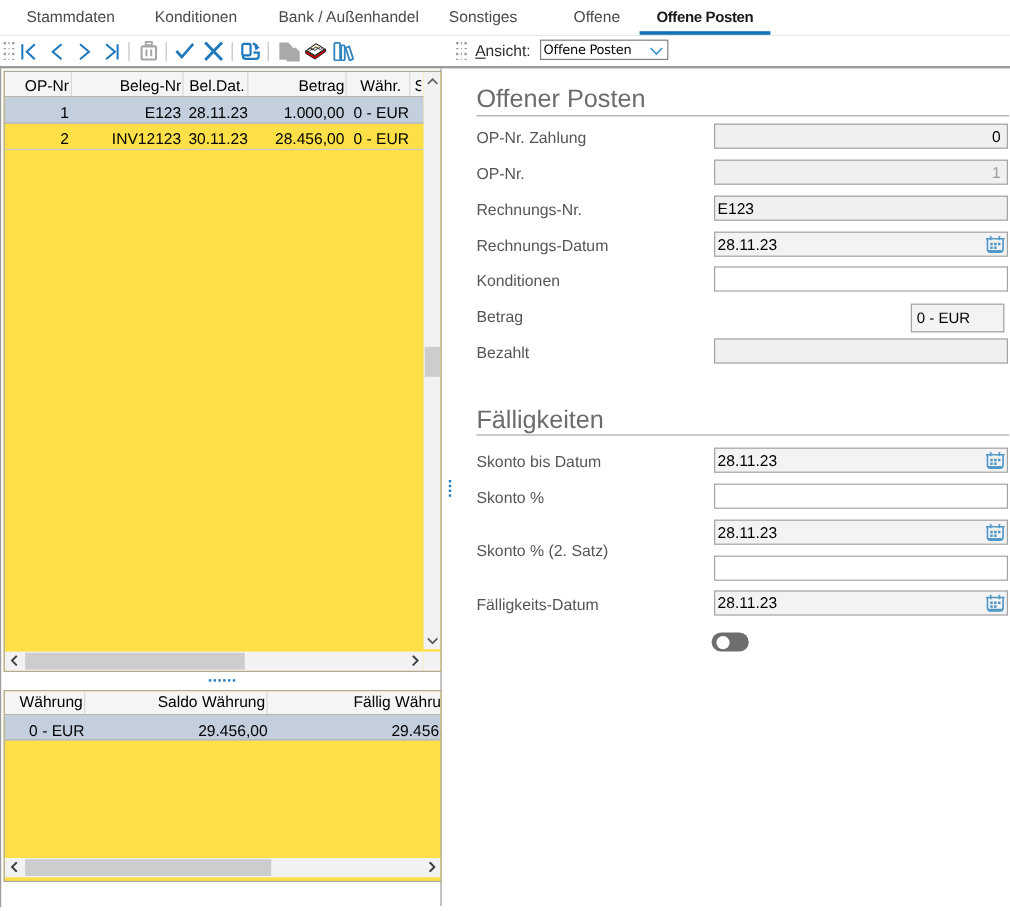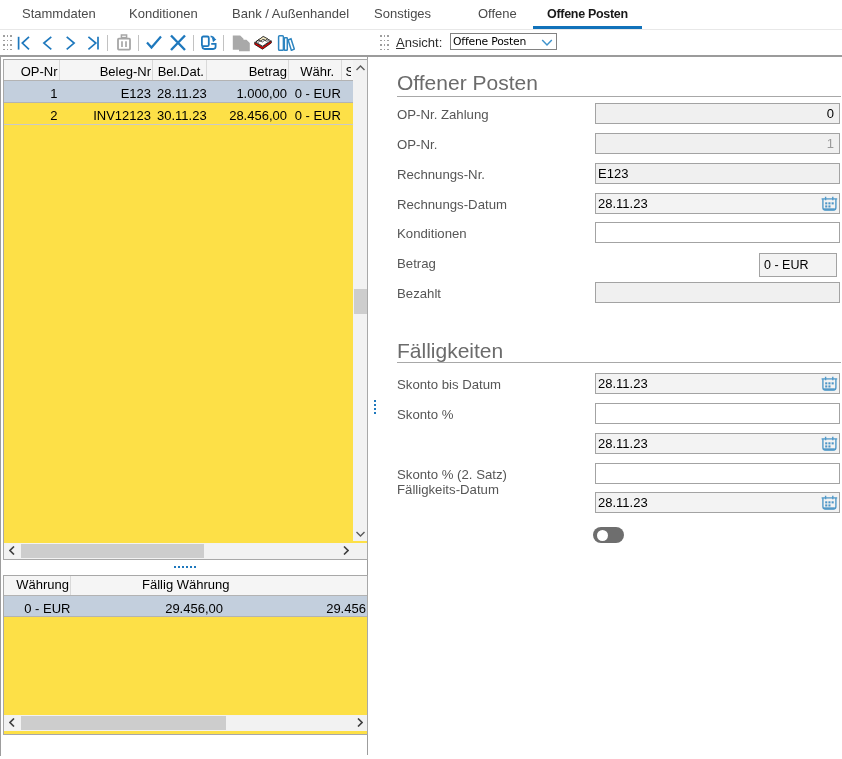--- a/index.html
+++ b/index.html
@@ -281,20 +281,21 @@
   <div class="dots-v">
       <i></i>
       <i></i>
       <i></i>
       <i></i>
     </div>
 
   <div class="tbl tbl2">
     <div class="trow thead" style="width:363px">
       <div class="tcell r" style="width:66.5px;padding-right:0.5px">Währung</div>
+      <div class="tcell r" style="width:152.5px;padding-right:1px">Saldo Währung</div>
       <div class="tcell r" style="width:162px;padding-right:3px;border-right:none">Fällig Währung</div>
     </div>
     <div class="trow drow sel" style="width:363px">
       <div class="tcell r" style="width:66.5px;padding-right:0px">0 - EUR</div>
       <div class="tcell r" style="width:152.5px;padding-right:0px">29.456,00</div>
       <div class="tcell r" style="width:162px;padding-right:1px">29.456,00</div>
     </div>
     <div class="hscroll" style="width:363px;bottom:3px">
       <span class="sb-arrow" style="left:0;top:0">
           <svg width="6" height="9" viewBox="0 0 6 9">
@@ -387,24 +388,24 @@
             <g fill="#4e96c6">
               <rect x="4.2" y="6.3" width="2.1" height="2.1"></rect>
               <rect x="7.4" y="6.3" width="2.1" height="2.1"></rect>
               <rect x="10.6" y="6.3" width="2.1" height="2.1"></rect>
               <rect x="4.2" y="9.4" width="2.1" height="2.1"></rect>
               <rect x="7.4" y="9.4" width="2.1" height="2.1"></rect>
             </g>
           </svg></span>
     </div>
 
-    <div class="f-label" style="top:411px">Skonto % (2. Satz)</div>
+    <div class="f-label" style="top:395px">Skonto % (2. Satz)</div>
     <div class="f-input" style="top:407px"></div>
 
-    <div class="f-label" style="top:426px">Fälligkeits-Datum</div>
+    <div class="f-label" style="top:440px">Fälligkeits-Datum</div>
     <div class="f-input datebg" style="top:436px"><span>28.11.23</span>
       <span class="cal"><svg width="17" height="16" viewBox="0 0 17 16">
             <g stroke="#5299c8" fill="none">
               <path d="M0.6 2.9 H16.2" stroke-width="1.3"></path>
               <path d="M4.6 0.7 V4.3 M11.8 0.7 V4.3" stroke-width="1.4"></path>
               <path d="M1.9 2.9 V11.5 A2.6 2.6 0 0 0 4.5 14.1 H12.3 A2.6 2.6 0 0 0 14.9 11.5 V2.9" stroke-width="1.4"></path>
               <path d="M3 13.3 H13.8" stroke-width="2"></path>
             </g>
             <g fill="#4e96c6">
               <rect x="4.2" y="6.3" width="2.1" height="2.1"></rect>

